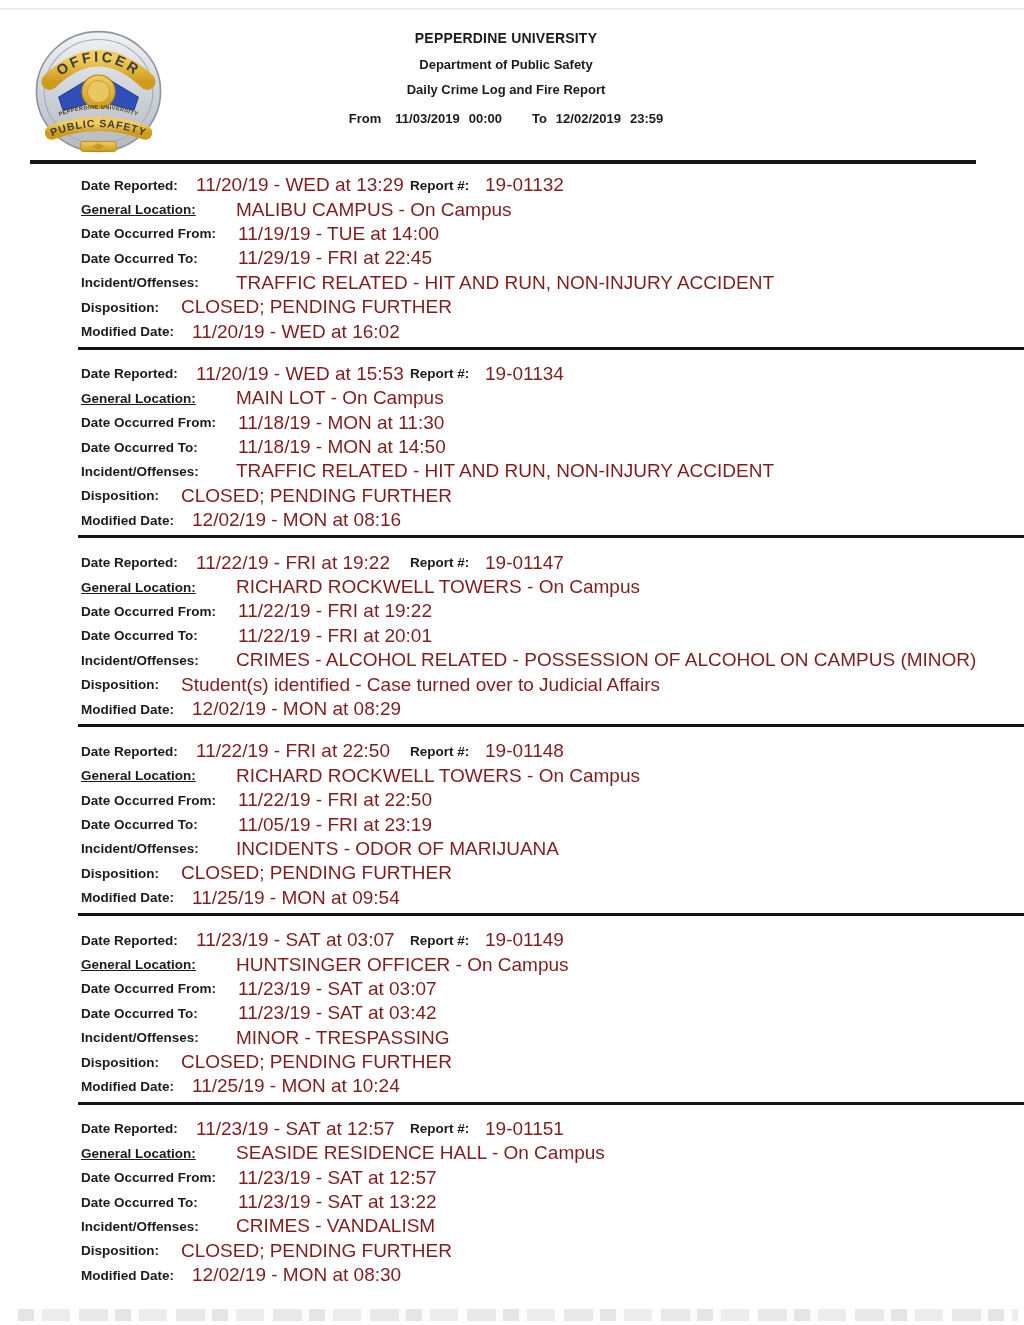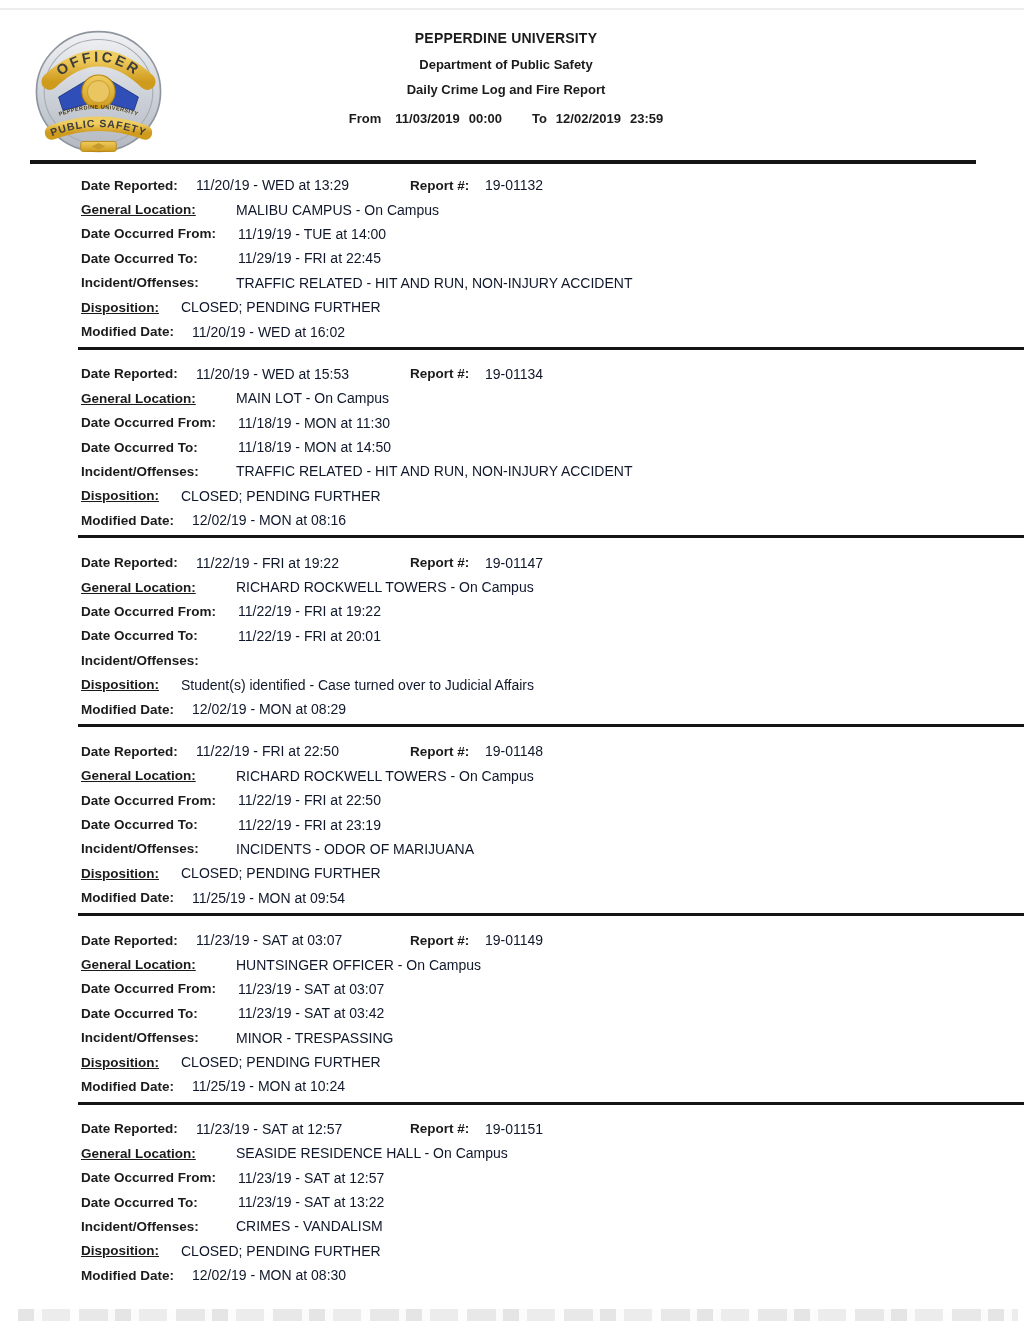--- a/index.html
+++ b/index.html
@@ -50,29 +50,29 @@
   .header-rule { position: absolute; top: 160px; height: 4px; }
 
   
   .records { position: absolute; top: 164px; left: 0; right: 0; margin-left: 48px; }
   .record { padding: 9px 0 3px 0; }
   .row {
     height: 24.4px; padding-left: 33px;
     display: flex; align-items: center; white-space: nowrap;
   }
   .lbl { font-weight: bold; font-size: 13.5px; flex: 0 0 auto; }
-  .val { font-size: 14px; color: #0f172a; flex: 0 0 auto; }
+  .val { font-size: 19px; color: #7f1d1d; flex: 0 0 auto; }
   .w-dr  { width: 115px; }
   .w-drv { width: 214px; }
   .w-rn  { width: 75px;  }
   .w-gl  { width: 155px; text-decoration: underline; }
   .w-dof { width: 157px; }
   .w-dot { width: 157px; }
   .w-io  { width: 155px; }
-  .w-disp{ width: 100px; text-decoration: underline; }
+  .w-disp{ width: 100px; }
   .w-md  { width: 111px; }
   .record-rule { height: 3px; margin-top: 3px; }
   .record:last-child .record-rule { display: none; }
 </style>
 </head>
 <body>
 
 <div class="page">
 
   <div class="top-faint-line"></div>
@@ -222,20 +222,21 @@
     <div class="row">
       <span class="lbl w-dof">Date Occurred From:</span>
       <span class="val">11/22/19 - FRI at 19:22</span>
     </div>
     <div class="row">
       <span class="lbl w-dot">Date Occurred To:</span>
       <span class="val">11/22/19 - FRI at 20:01</span>
     </div>
     <div class="row">
       <span class="lbl w-io">Incident/Offenses:</span>
+      <span class="val">CRIMES - ALCOHOL RELATED - POSSESSION OF ALCOHOL ON CAMPUS (MINOR)</span>
     </div>
     <div class="row">
       <span class="lbl w-disp">Disposition:</span>
       <span class="val">Student(s) identified - Case turned over to Judicial Affairs</span>
     </div>
     <div class="row">
       <span class="lbl w-md">Modified Date:</span>
       <span class="val">12/02/19 - MON at 08:29</span>
     </div>
     <div class="rule record-rule"></div>
@@ -251,21 +252,21 @@
     <div class="row">
       <span class="lbl w-gl">General Location:</span>
       <span class="val">RICHARD ROCKWELL TOWERS - On Campus</span>
     </div>
     <div class="row">
       <span class="lbl w-dof">Date Occurred From:</span>
       <span class="val">11/22/19 - FRI at 22:50</span>
     </div>
     <div class="row">
       <span class="lbl w-dot">Date Occurred To:</span>
-      <span class="val">11/22/19 - FRI at 23:19</span>
+      <span class="val">11/05/19 - FRI at 23:19</span>
     </div>
     <div class="row">
       <span class="lbl w-io">Incident/Offenses:</span>
       <span class="val">INCIDENTS - ODOR OF MARIJUANA</span>
     </div>
     <div class="row">
       <span class="lbl w-disp">Disposition:</span>
       <span class="val">CLOSED; PENDING FURTHER</span>
     </div>
     <div class="row">

